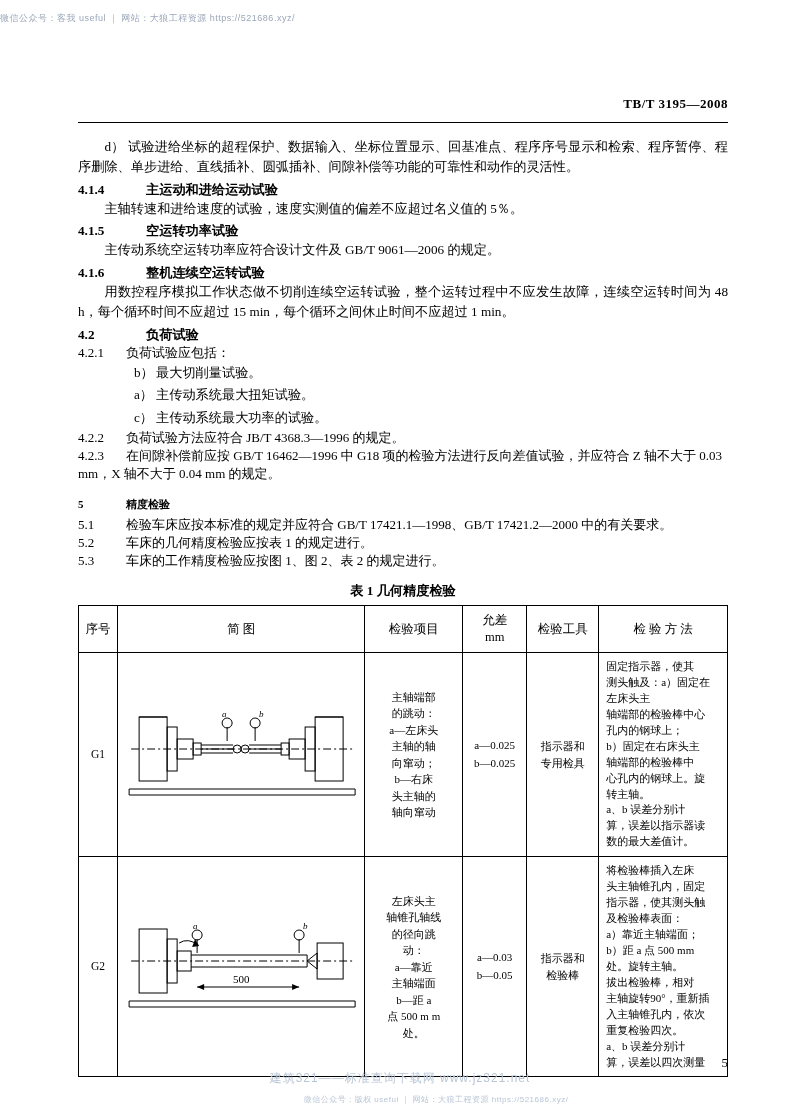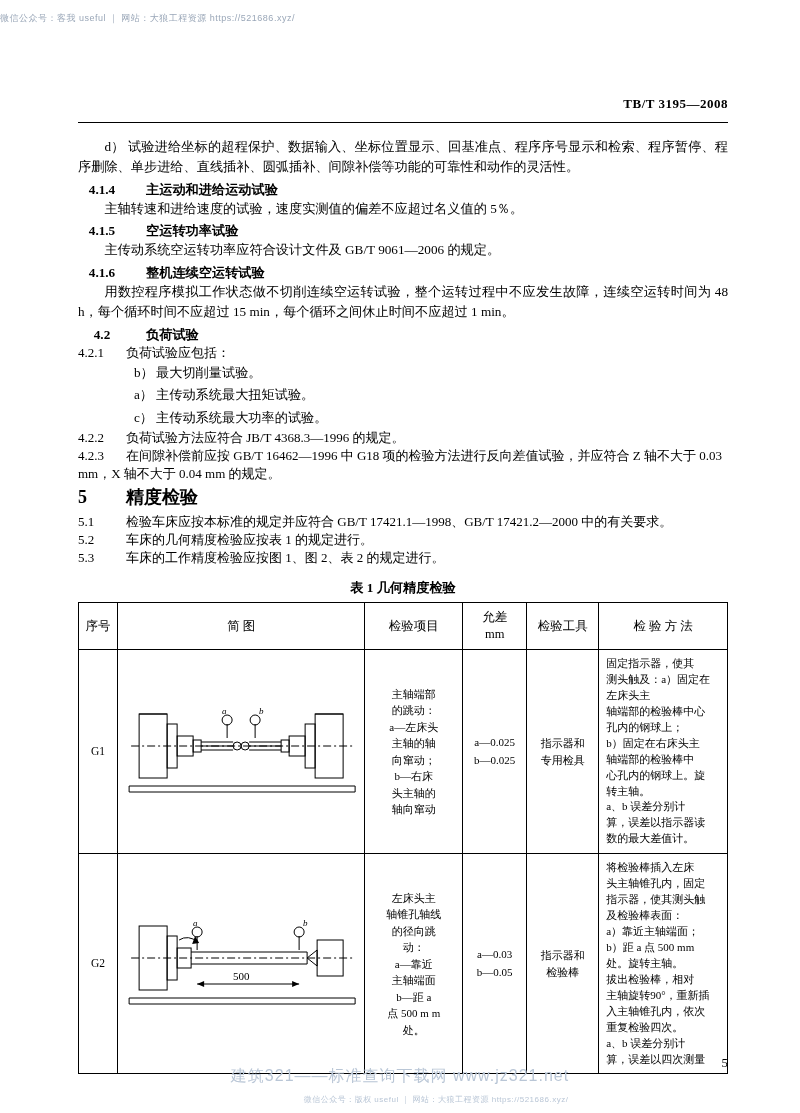--- a/index.html
+++ b/index.html
@@ -31,21 +31,21 @@
     color: #9aa7b8;
     letter-spacing: 0.5px;
     font-family: "Liberation Sans", sans-serif;
   }
   .watermark-bottom {
     position: absolute;
     bottom: 26px;
     left: 0;
     width: 100%;
     text-align: center;
-    font-size: 16px;
+    font-size: 12px;
     color: #b9c6d6;
     letter-spacing: 1px;
     font-family: "Liberation Sans", sans-serif;
   }
   .watermark-bottom2 {
     position: absolute;
     bottom: 8px;
     left: 0;
     width: 100%;
     text-align: center;
@@ -84,21 +84,20 @@
     text-indent: 2em;
   }
   .clause-head {
     font-weight: bold;
     font-size: 13.2px;
     margin-top: 3px;
   }
   .clause-head .num {
     display: inline-block;
     min-width: 48px;
-    text-align: center;
   }
   .clause-head .t {
     margin-left: 20px;
   }
   .sub-line {
     font-size: 13px;
     margin-left: 0;
   }
   .sub-line .num {
     display: inline-block;
@@ -108,22 +107,22 @@
     margin-left: 56px;
     font-size: 13.2px;
     line-height: 1.7;
   }
   .lst .mk {
     display: inline-block;
     width: 22px;
   }
   .sec5-head {
     font-weight: bold;
-    font-size: 18px;
-    margin-top: 2px;
+    font-size: 11px;
+    margin-top: 14px;
     margin-bottom: 4px;
   }
   .sec5-head .num { display:inline-block; min-width: 48px; }
   .tbl-title {
     text-align: center;
     font-weight: bold;
     font-size: 13.2px;
     margin: 12px 0 5px 0;
   }
   table.gt {

